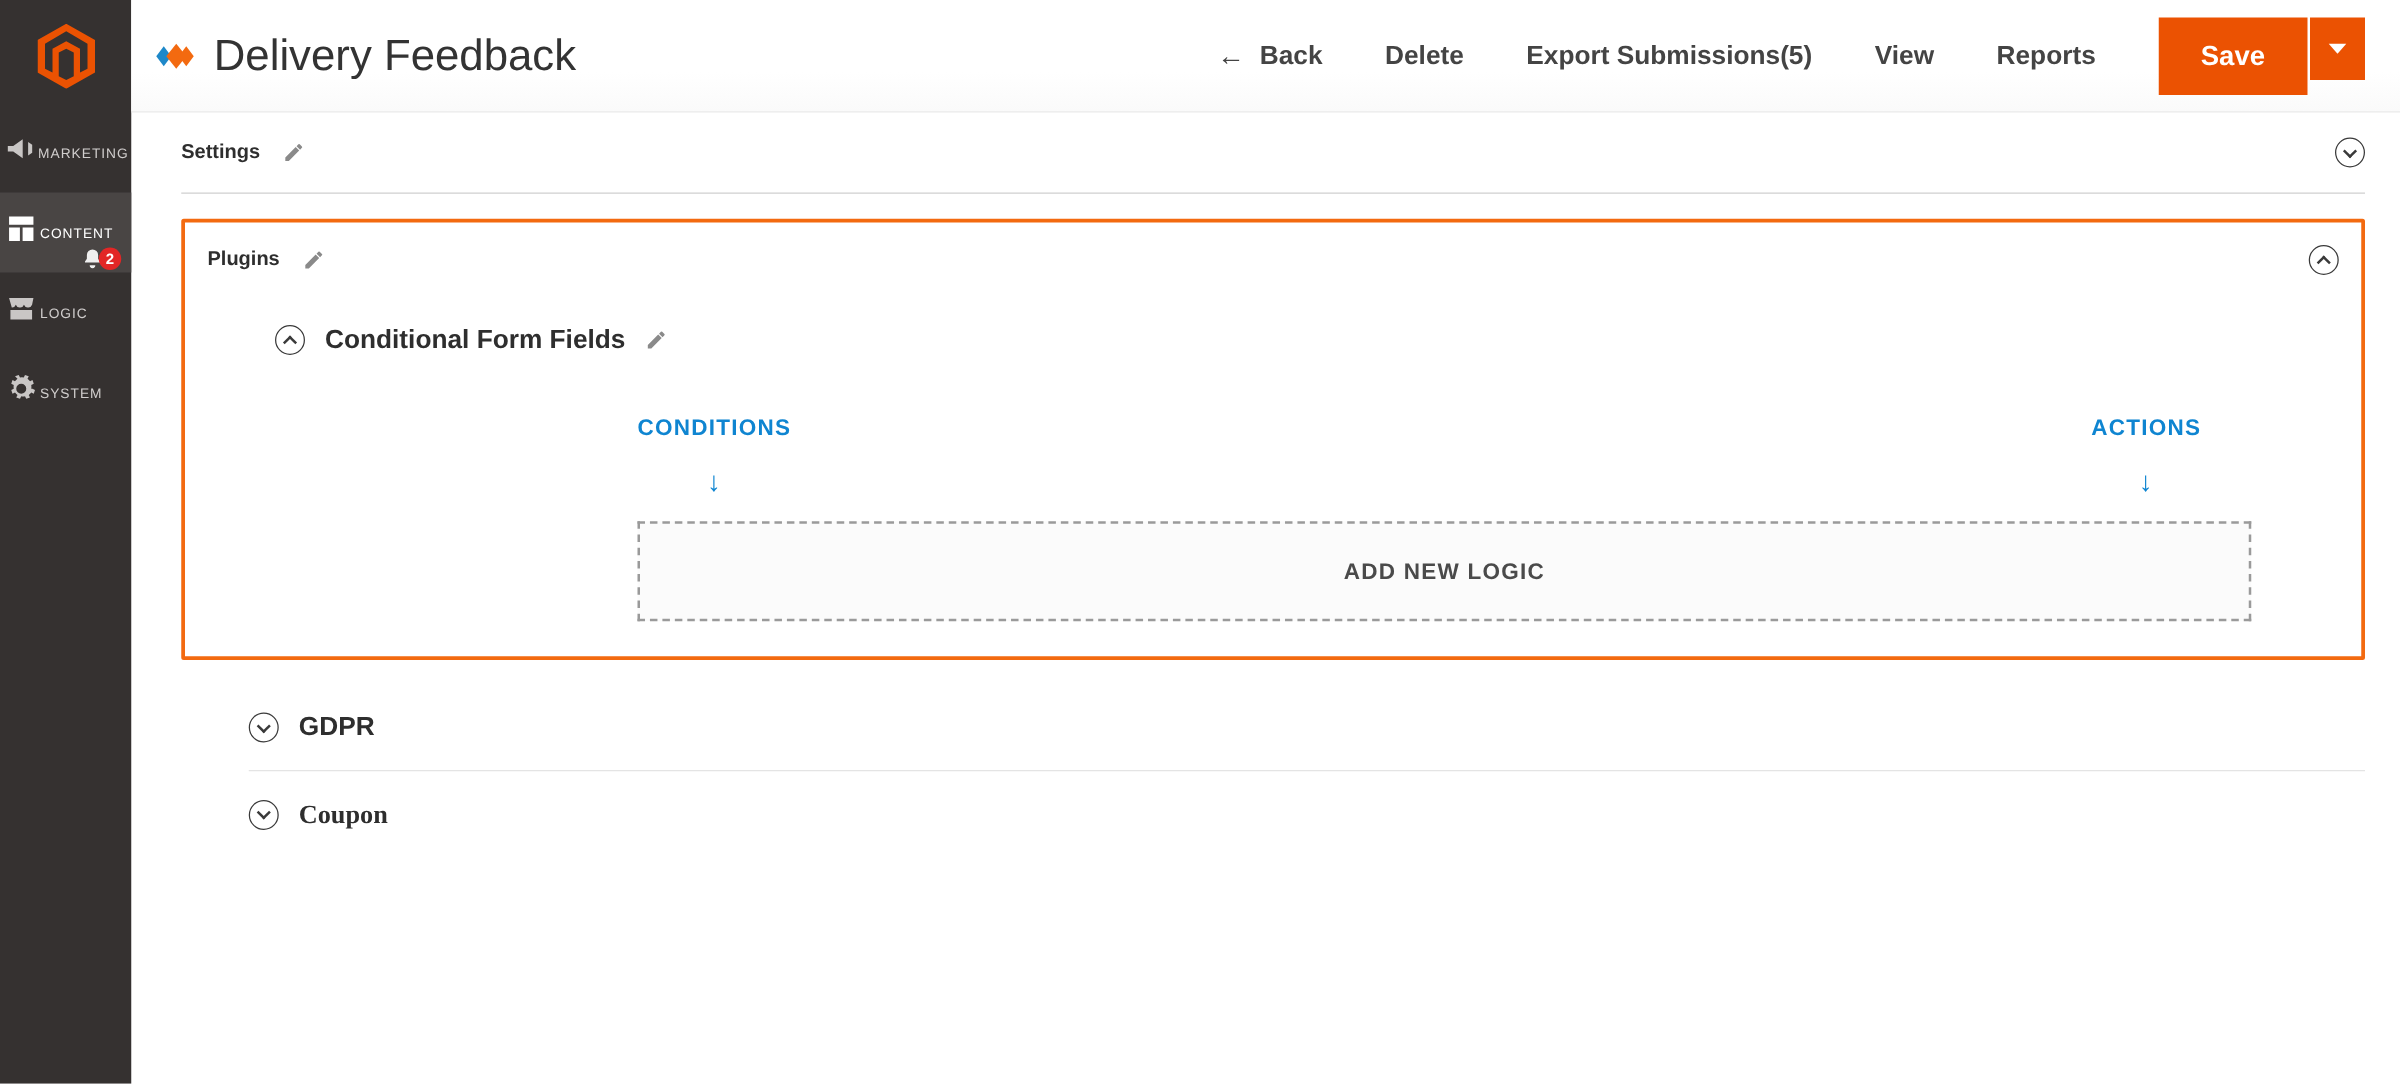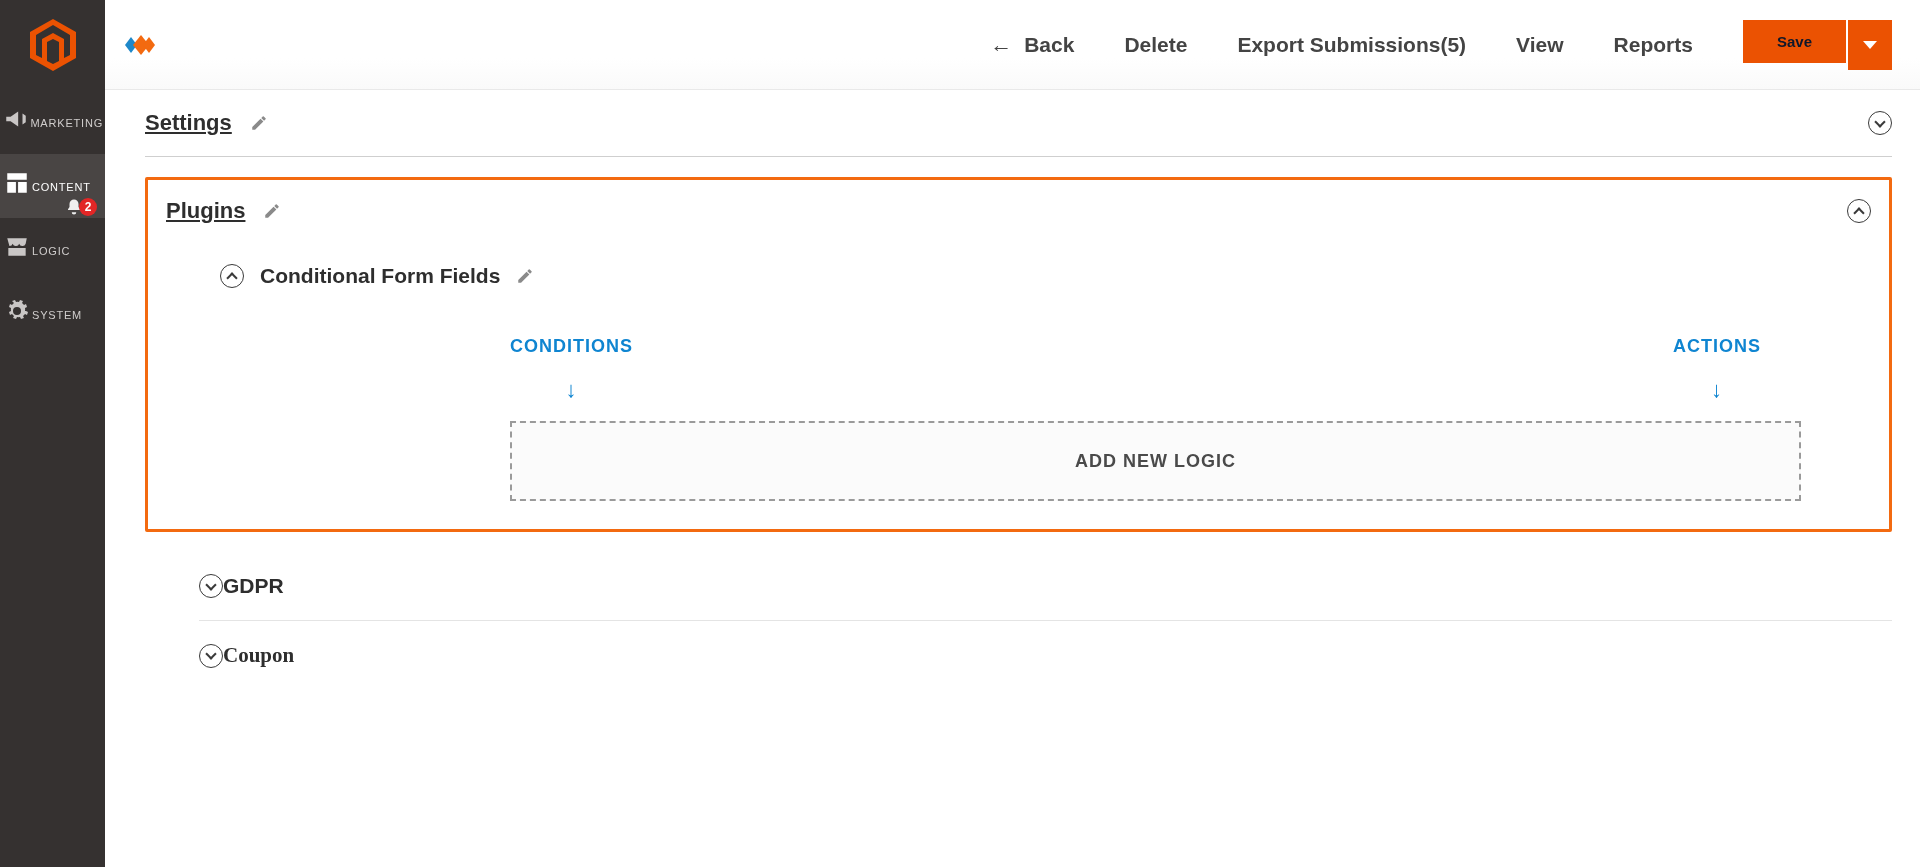--- a/index.html
+++ b/index.html
@@ -71,22 +71,22 @@
   .title-icon svg { width: 34px; height: 34px; display: block; }
   .page-title { font-size: 35px; font-weight: 400; color: #333; }
   .actions { display: flex; align-items: center; gap: 50px; }
   .link-action {
     display: inline-flex; align-items: center; gap: 12px;
     font-size: 21px; color: #444; cursor: pointer; font-weight: 600;
   }
   .arrow-left { font-size: 22px; line-height: 1; }
   .save-group { display: inline-flex; align-items: stretch; gap: 2px; }
   .btn-save {
-    background: #eb5202; color: #0f172a; border: 0; height: 43px;
-    padding: 0 34px; font-size: 15px; font-weight: 700; cursor: pointer;
+    background: #eb5202; color: #ffffff; border: 0; height: 62px;
+    padding: 0 34px; font-size: 22px; font-weight: 700; cursor: pointer;
   }
   .btn-save-more {
     background: #eb5202; color: #fff; border: 0; height: 50px; width: 44px;
     display: flex; align-items: center; justify-content: center; cursor: pointer;
   }
   .tri-down {
     width: 0; height: 0; border-left: 7px solid transparent; border-right: 7px solid transparent;
     border-top: 8px solid #fff;
   }
 
@@ -97,21 +97,21 @@
 
   
   .section {
     border-bottom: 1px solid #cfcfcf;
     padding: 20px 0;
   }
   .section-head {
     display: flex; align-items: center; justify-content: space-between;
   }
   .section-head-left { display: flex; align-items: center; gap: 18px; }
-  .section-title { font-size: 22px; font-weight: 700; color: #2e2e2e; text-decoration: underline; }
+  .section-title { font-size: 16px; font-weight: 700; color: #2e2e2e; }
   .edit-icon { width: 18px; height: 18px; }
   .edit-icon svg { width: 18px; height: 18px; fill: #8a8a8a; }
   .chev-circ {
     width: 24px; height: 24px; border: 1.5px solid #3a3a3a; border-radius: 50%;
     display: inline-flex; align-items: center; justify-content: center;
     cursor: pointer;
   }
   .chev {
     width: 8px; height: 8px; border-right: 2px solid #3a3a3a; border-bottom: 2px solid #3a3a3a;
   }
@@ -146,21 +146,21 @@
   .add-logic-wrap { padding: 0 70px 0 290px; }
   .add-logic {
     border: 2px dashed #9a9a9a; background: #fbfbfb;
     display: flex; align-items: center; justify-content: center;
     height: 80px; color: #4a4a4a; font-size: 18px; font-weight: 600;
     letter-spacing: 1px; cursor: pointer;
   }
 
   
   .simple-row {
-    display: flex; align-items: center; 
+    display: flex; align-items: center; gap: 16px;
     padding: 22px 0; border-bottom: 1px solid #e4e4e4;
     margin-left: 54px;
     text-align: right;
   }
   .simple-row:last-child { border-bottom: 0; font-family: Liberation Serif, serif; }
   .simple-title { font-size: 21px; font-weight: 700; color: #2e2e2e; }
 
 </style>
 </head>
 <body>
@@ -222,20 +222,21 @@
 
     <div class="header">
       <div class="title-wrap">
         <span class="title-icon">
           <svg viewBox="0 0 34 34">
             <path fill="#1e88c9" d="M2 17 L8 9 L14 17 L8 25 Z"></path>
             <path fill="#f36a10" d="M10 17 L18 7 L26 17 L18 27 Z"></path>
             <path fill="#f36a10" d="M20 17 L26 9 L32 17 L26 25 Z"></path>
           </svg>
         </span>
+        <h1 class="page-title">Delivery Feedback</h1>
       </div>
 
       <div class="actions">
         <span class="link-action">
           <span class="arrow-left">←</span>
           <span>Back</span>
         </span>
         <span class="link-action">
           <span>Delete</span>
         </span>

